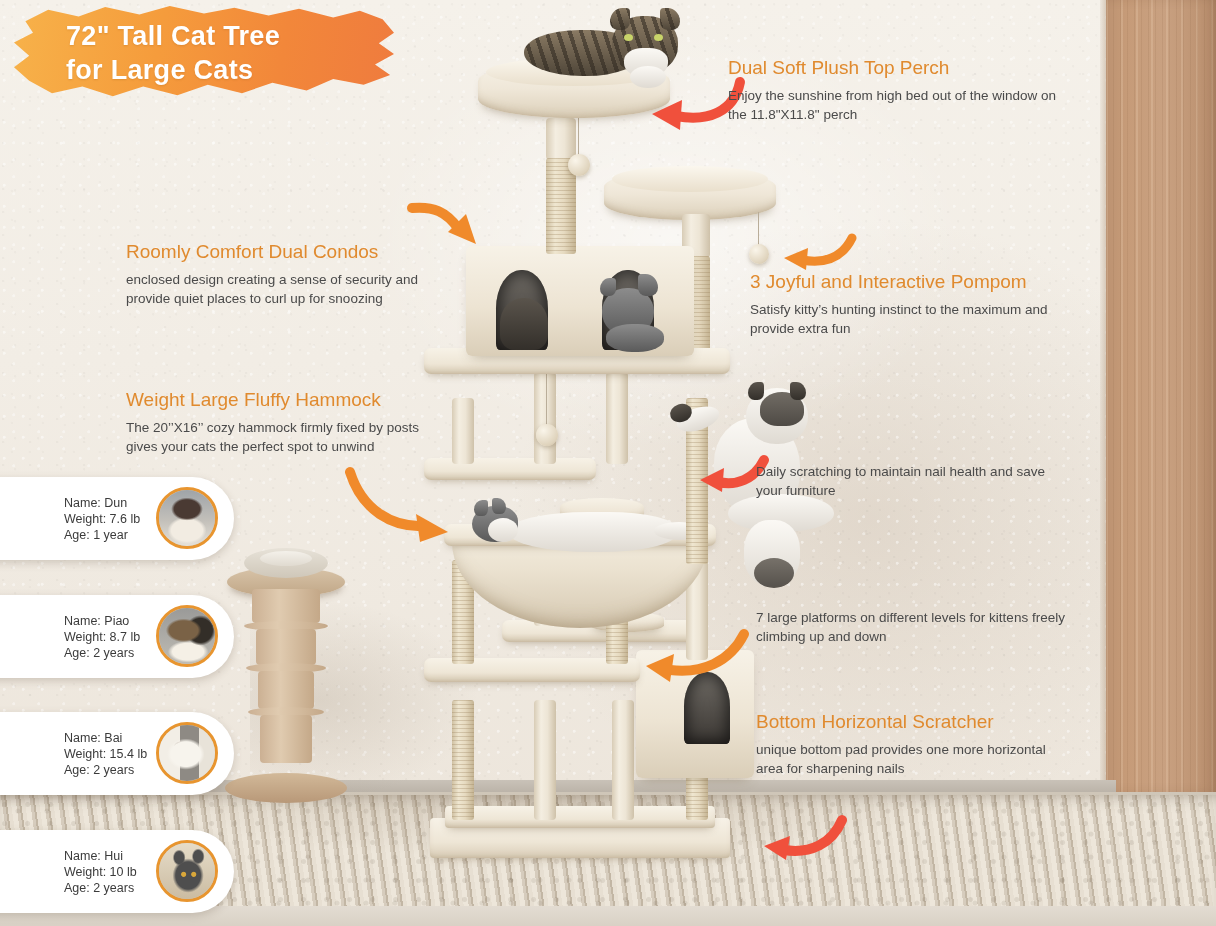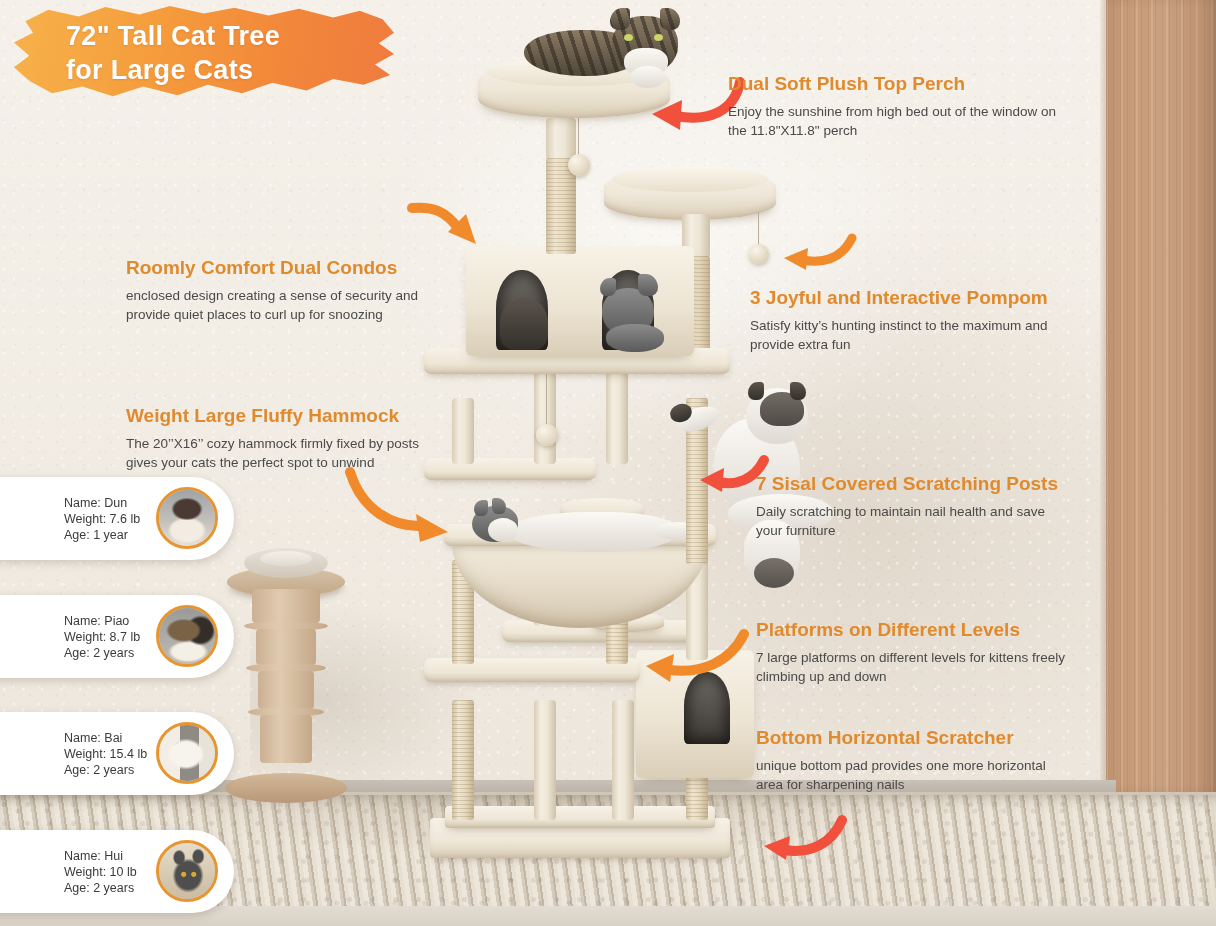--- a/index.html
+++ b/index.html
@@ -167,21 +167,21 @@
     );
   }
   .banner h1 {
     position:relative; z-index:2; color:#FFFFFF; font-weight:bold;
     font-size:27px; line-height:34px; padding:15px 0 0 52px; letter-spacing:.3px;
     text-shadow:0 1px 2px rgba(160,90,20,.25);
   }
 
   
   .feature { position:absolute; }
-  .f-title { color:#E08A2E; font-weight:bold; font-size:19px; line-height:24px; white-space:nowrap;margin-top:16px; }
+  .f-title { color:#E08A2E; font-weight:normal; font-size:19px; line-height:24px; white-space:nowrap; }
   .f-body { color:#4A4A4A; font-size:13.5px; line-height:19px; margin-top:6px; max-width:350px; }
 
   
   .arrow { position:absolute; }
 
   
   .card {
     position:absolute; left:-28px; height:83px; width:262px;
     background:#FFFFFF; border-radius:0 44px 44px 0;
     box-shadow:0 3px 9px rgba(90,75,55,.22);
@@ -385,26 +385,24 @@
     <div class="f-title">3 Joyful and Interactive Pompom</div>
     <div class="f-body" style="max-width:330px;">Satisfy kitty’s hunting instinct to the maximum and provide extra fun</div>
   </div>
 
   <div class="feature" style="left:126px; top:388px; width:330px;">
     <div class="f-title">Weight Large Fluffy Hammock</div>
     <div class="f-body" style="max-width:315px;">The 20’’X16’’ cozy hammock firmly fixed by posts gives your cats the perfect spot to unwind</div>
   </div>
 
   <div class="feature" style="left:756px; top:456px; width:340px;">
-    <div class="f-title">7 Sisal Covered Scratching Posts</div>
     <div class="f-body" style="max-width:310px;">Daily scratching to maintain nail health and save your furniture</div>
   </div>
 
   <div class="feature" style="left:756px; top:602px; width:340px;">
-    <div class="f-title">Platforms on Different Levels</div>
     <div class="f-body" style="max-width:312px;">7 large platforms on different levels for kittens freely climbing up and down</div>
   </div>
 
   <div class="feature" style="left:756px; top:710px; width:340px;">
     <div class="f-title">Bottom Horizontal Scratcher</div>
     <div class="f-body" style="max-width:312px;">unique bottom pad provides one more horizontal area for sharpening nails</div>
   </div>
 
   <div class="card" style="top:477px;">
     <div class="card-text">

